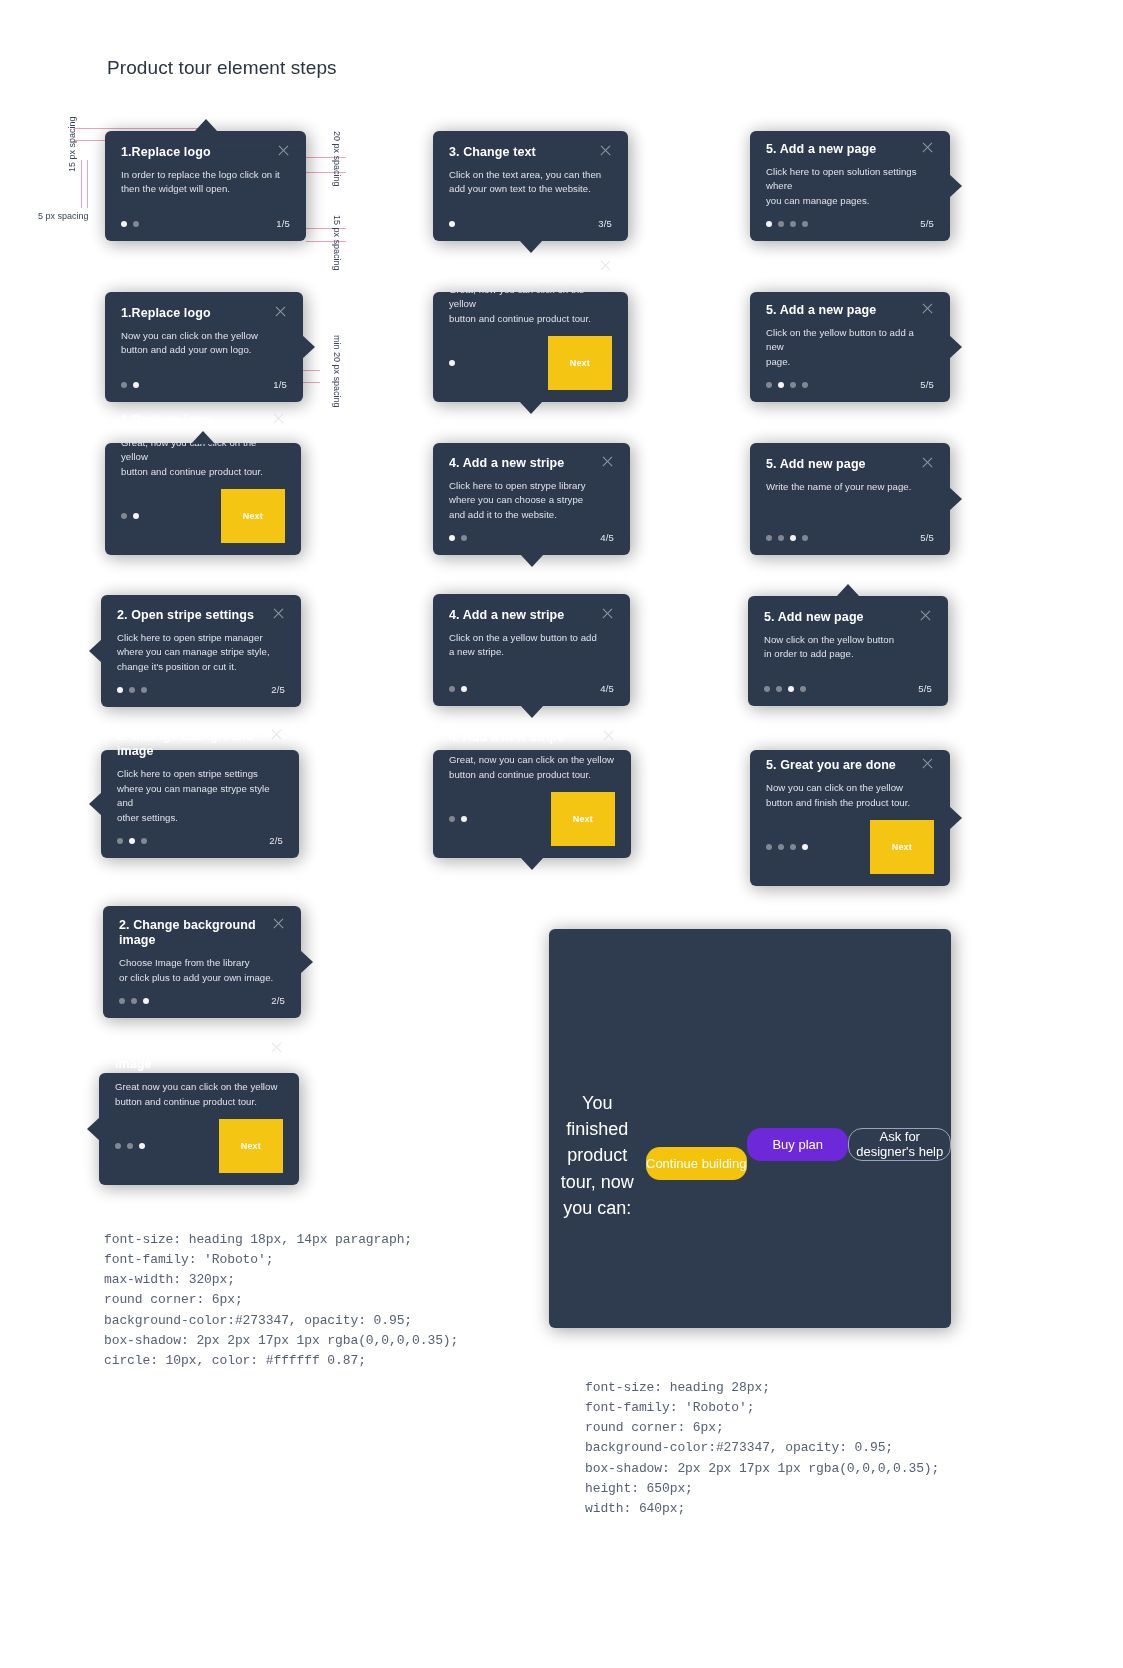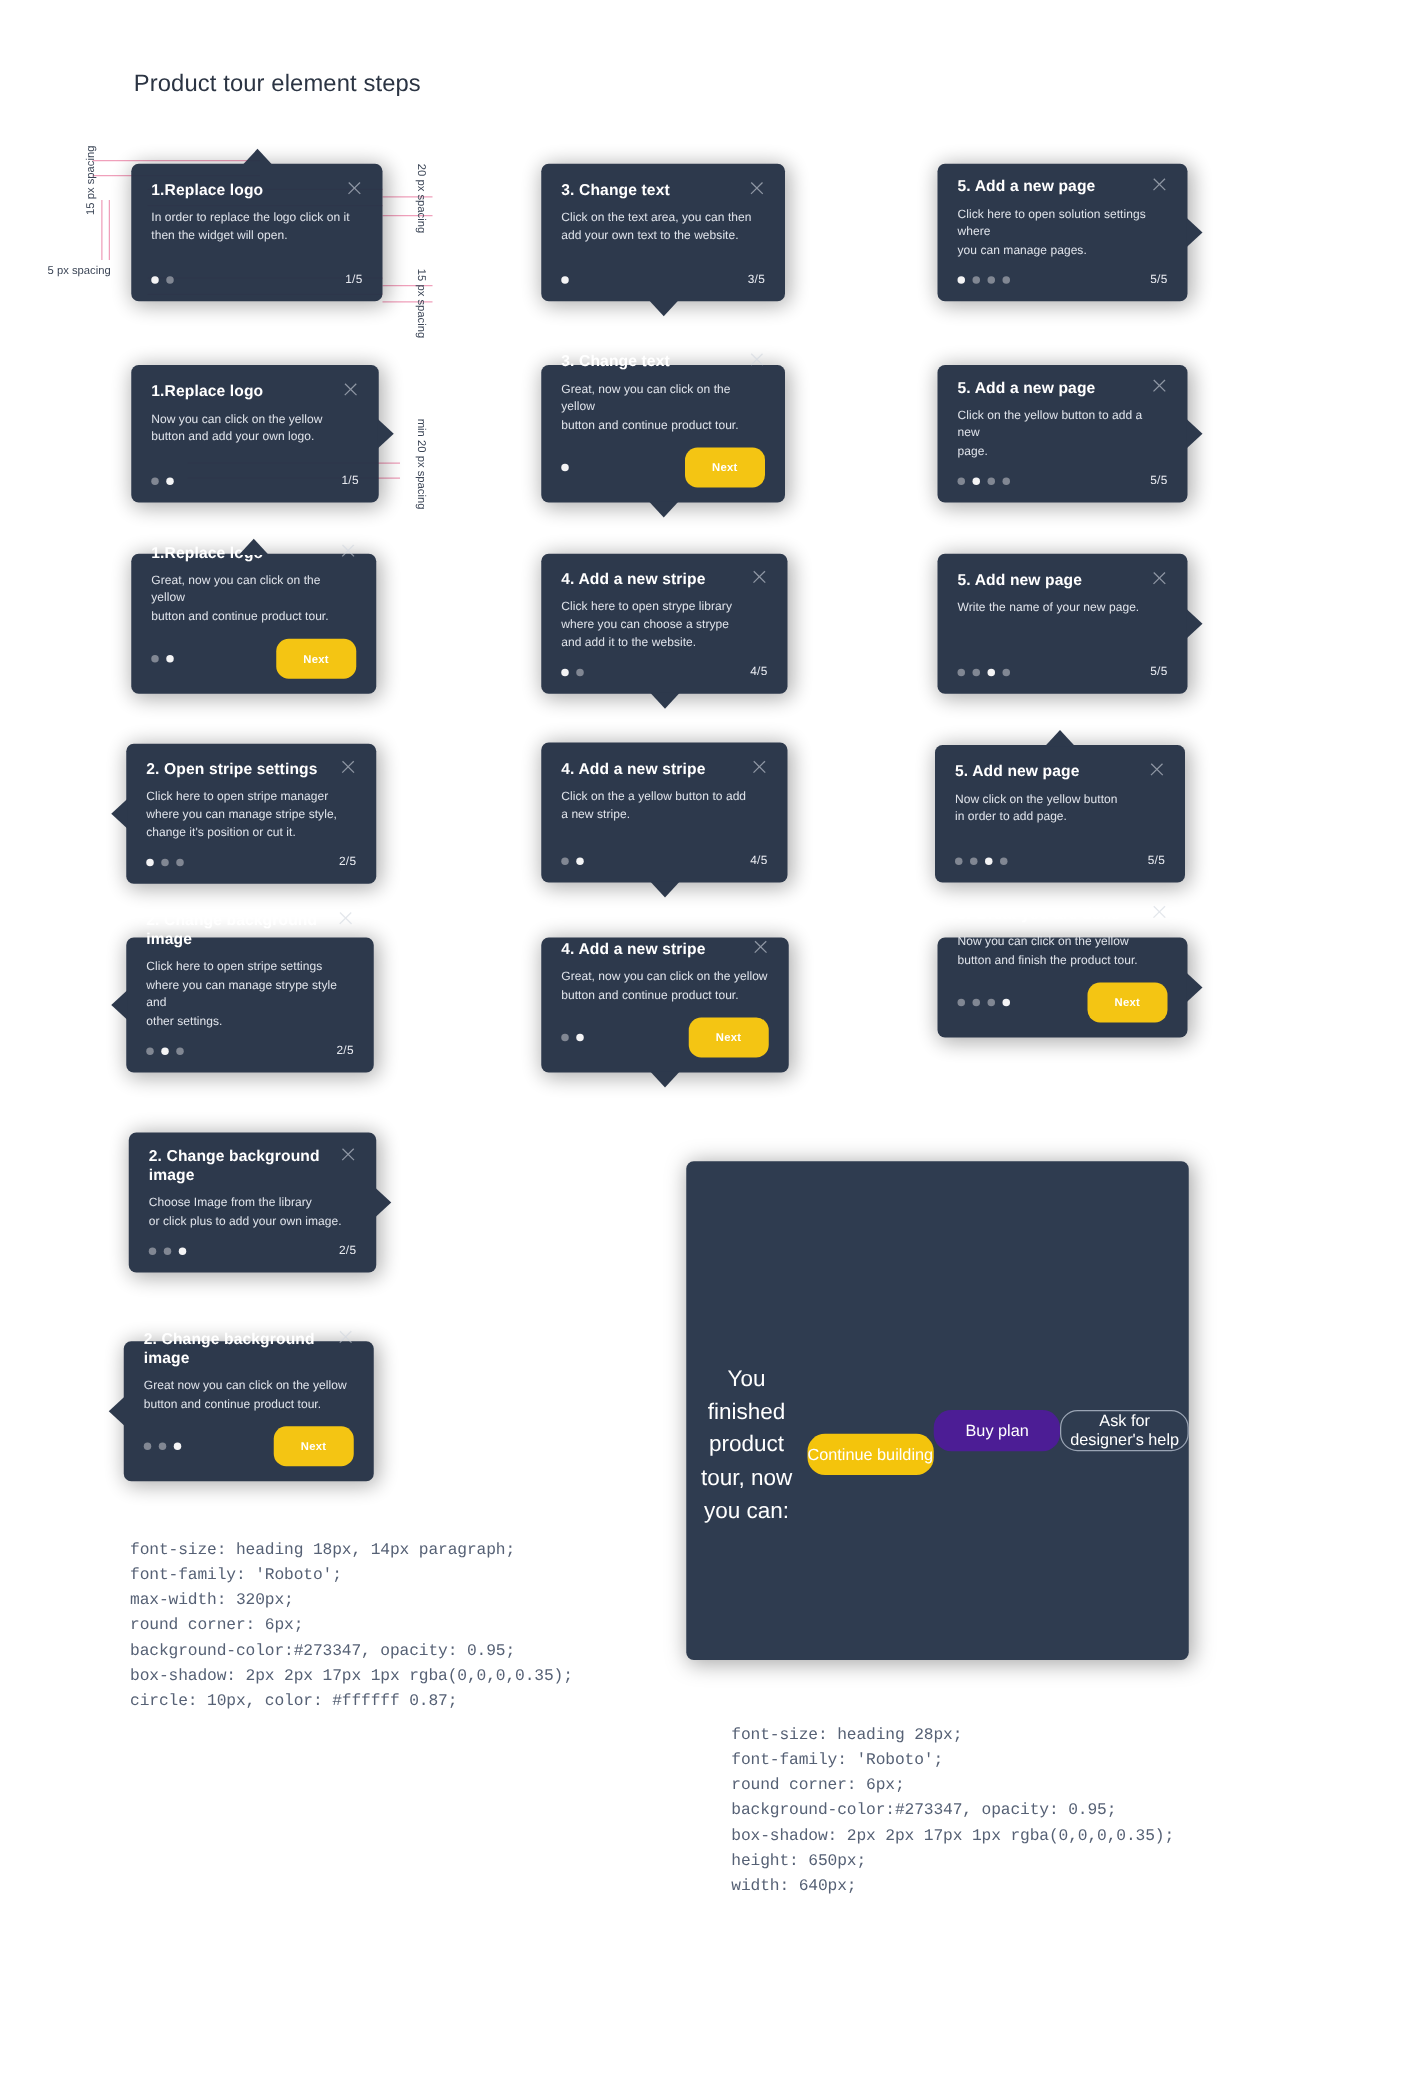--- a/index.html
+++ b/index.html
@@ -53,21 +53,21 @@
   .card-foot {
     margin-top: auto; display: flex; align-items: center;
     justify-content: space-between; padding-top: 10px;
   }
   .dots { display: flex; align-items: center; gap: 6px; }
   .dot { width: 6px; height: 6px; border-radius: 50%; background: rgba(255,255,255,0.40); }
   .dot.on { background: rgba(255,255,255,0.95); }
   .counter { color: #e7eaf0; font-size: 9.5px; letter-spacing: 0.2px; }
   .next-btn {
     background: #f4c40c; color: #ffffff; font-size: 9px; font-weight: 700;
-    border: none; border-radius: 10px; padding: 11px 22px; cursor: pointer;
+    border: none; border-radius: 0; padding: 22px 22px; cursor: pointer;
     letter-spacing: 0.2px;
   }
 
   
   .arrow { position: absolute; width: 0; height: 0; }
   .arrow.up {
     border-left: 12px solid transparent; border-right: 12px solid transparent;
     border-bottom: 13px solid #273347; top: -12px; left: 50%; margin-left: -12px;
   }
   .arrow.down {
@@ -105,21 +105,21 @@
     margin-top: 54px; color: #ffffff; font-size: 18px; font-weight: 400;
     text-align: center; line-height: 1.45; white-space: pre-line;
   }
   .finish-btn {
     width: 222px; height: 33px; border-radius: 14px; border: none;
     font-size: 13px; color: #ffffff; cursor: pointer;
     display: flex; align-items: center; justify-content: center;
     font-family: "Liberation Sans", sans-serif;
   }
   .finish-btn.primary { background: #f4c40c; margin-top: 70px; }
-  .finish-btn.secondary { background: #4c1d95; margin-top: 31px; }
+  .finish-btn.secondary { background: #6d28d9; margin-top: 31px; }
   .finish-btn.ghost {
     background: transparent; border: 1px solid #9aa4b4; margin-top: 31px;
   }
 
   
   .spec {
     position: absolute; font-family: "Liberation Mono", monospace;
     font-size: 13px; line-height: 1.55; color: #566175;
     white-space: pre-line; letter-spacing: -0.1px;
   }
@@ -429,21 +429,21 @@
       <div class="dots">
         <span class="dot"></span>
         <span class="dot"></span>
         <span class="dot on"></span>
         <span class="dot"></span>
       </div>
       <div class="counter">5/5</div>
     </div>
   </div>
 
-  <div class="card" style="left:750px; top:750px; width:200px; height:80px;">
+  <div class="card" style="left:750px; top:750px; width:200px; height:136px;">
     <div class="arrow right"></div>
     <div class="card-head">
       <div class="card-title">5. Great you are done</div>
       <div class="close-icon"></div>
     </div>
     <div class="card-body">Now you can click on the yellow
 button and finish the product tour.</div>
     <div class="card-foot">
       <div class="dots">
         <span class="dot"></span>

